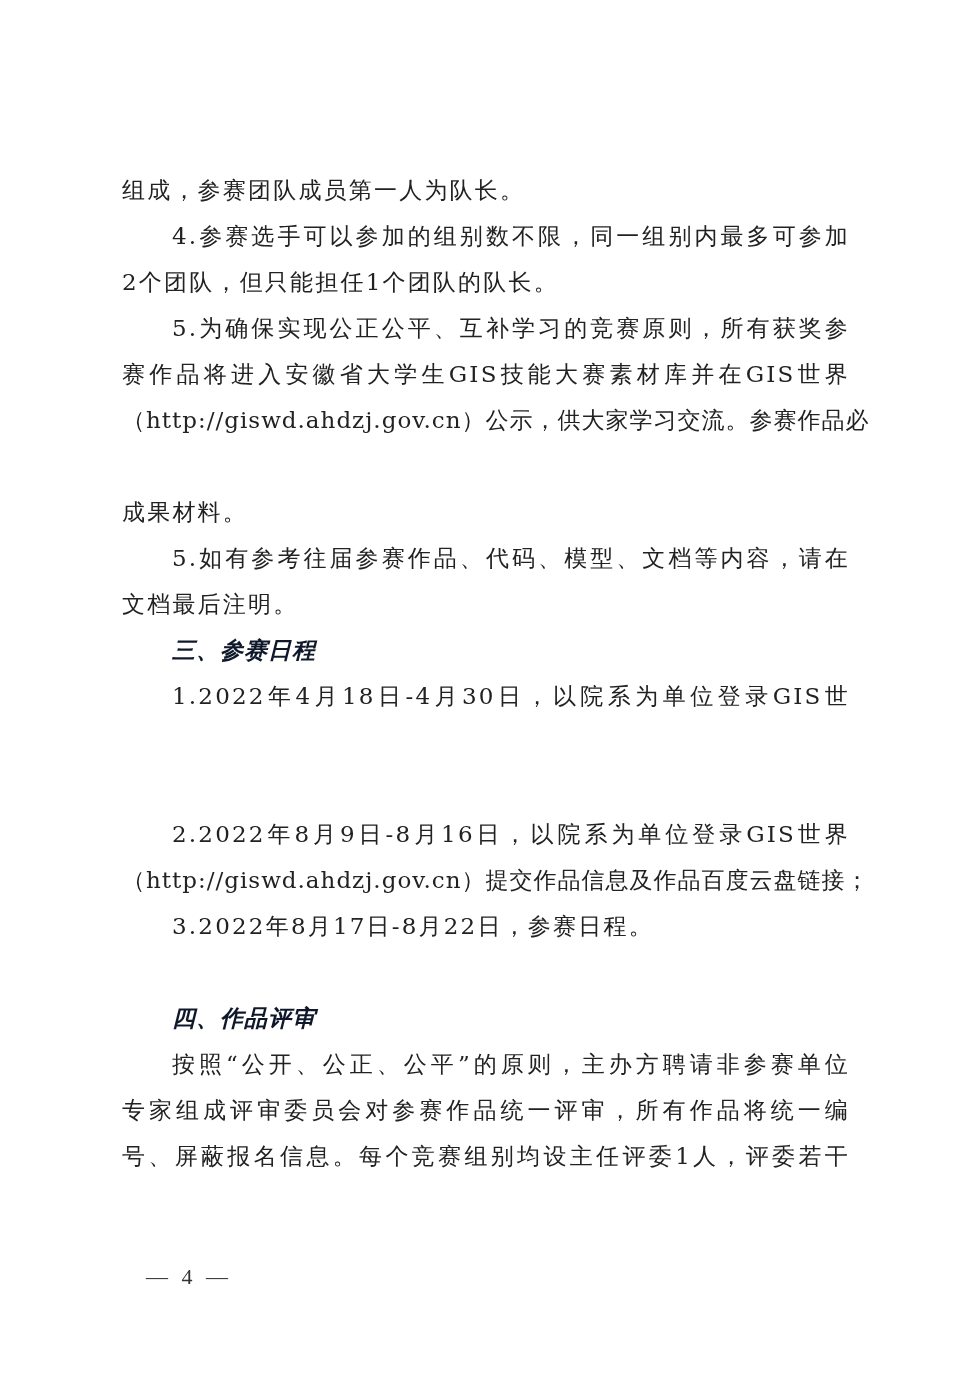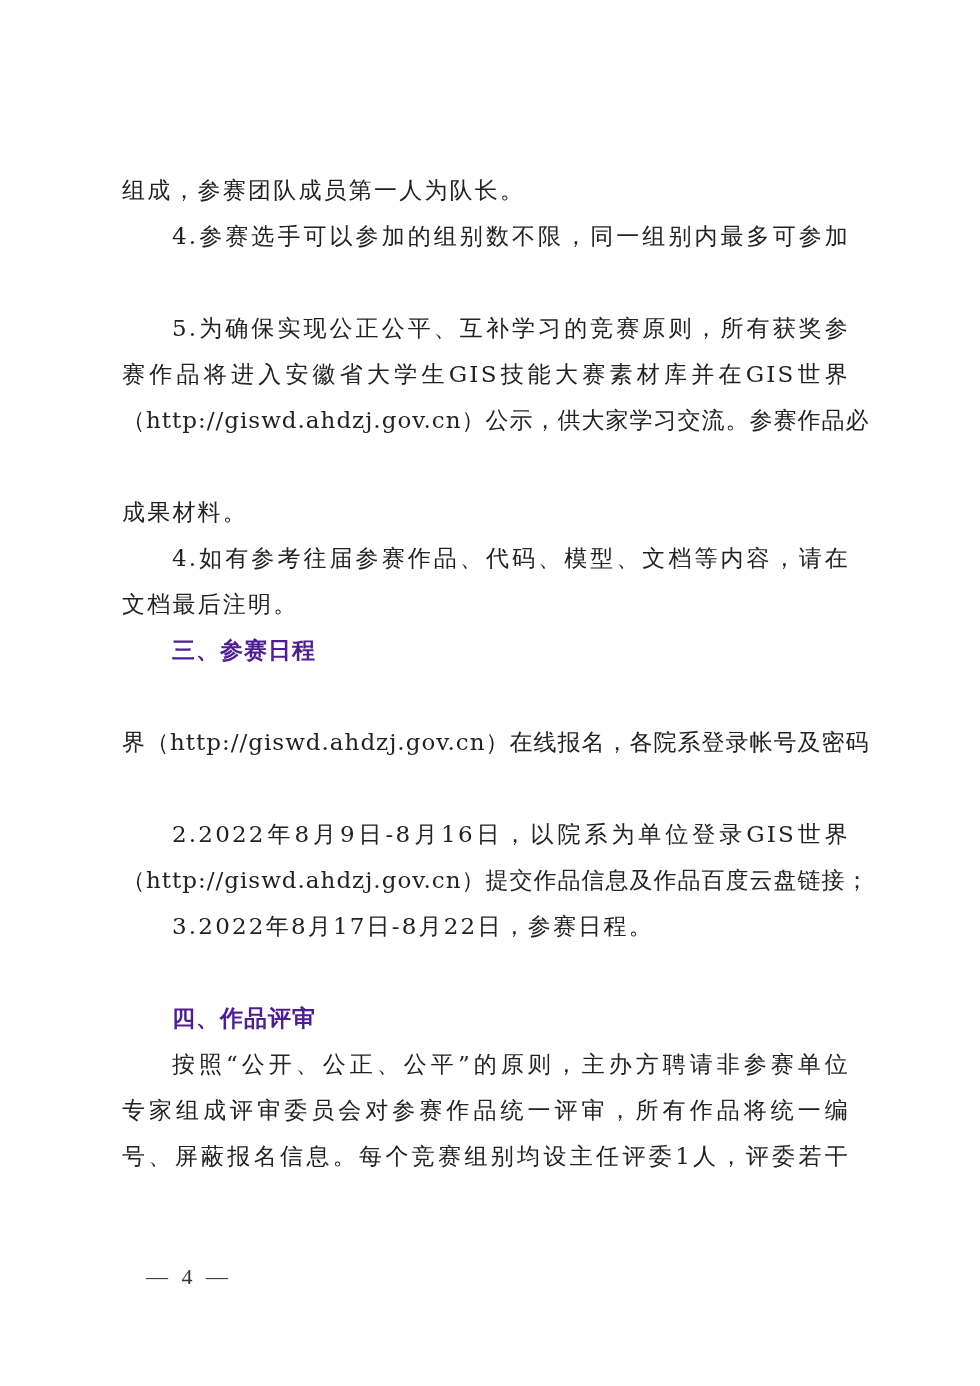--- a/index.html
+++ b/index.html
@@ -37,50 +37,52 @@
     .line.indent { left: 172px; width: 678px; }
     .line.last { text-align-last: left; }
     .heading {
       position: absolute;
       left: 172px;
       font-family: "DejaVu Sans", "Liberation Sans", sans-serif;
       font-weight: bold;
       font-size: 23px;
       line-height: 40px;
       letter-spacing: 1px;
-      color: #4c1d95;
+      color: #0f172a;
+      font-style: italic;
     }
     .page-number {
       position: absolute;
       left: 146px;
       top: 1262px;
       font-family: "Liberation Serif", "DejaVu Serif", serif;
       font-size: 22px;
       line-height: 30px;
       color: #333;
       letter-spacing: 4px;
     }
   </style>
 </head>
 <body>
 
 <div class="page">
 
   <div class="line last" style="top:170px">组成，参赛团队成员第一人为队长。</div>
   <div class="line indent" style="top:216px">4.参赛选手可以参加的组别数不限，同一组别内最多可参加</div>
+  <div class="line last" style="top:262px">2个团队，但只能担任1个团队的队长。</div>
   <div class="line indent" style="top:308px">5.为确保实现公正公平、互补学习的竞赛原则，所有获奖参</div>
   <div class="line url-line" style="top:400px; letter-spacing:1px;">（http://giswd.ahdzj.gov.cn）公示，供大家学习交流。参赛作品必</div>
   <div class="line" style="top:354px">赛作品将进入安徽省大学生GIS技能大赛素材库并在GIS世界</div>
   <div class="line last" style="top:492px">成果材料。</div>
-  <div class="line indent" style="top:538px">4.如有参考往届参赛作品、代码、模型、文档等内容，请在</div>
+  <div class="line indent" style="top:538px">5.如有参考往届参赛作品、代码、模型、文档等内容，请在</div>
   <div class="line last" style="top:584px">文档最后注明。</div>
 
   <div class="heading" style="top:630px">三、参赛日程</div>
 
-  <div class="line" style="top:722px; letter-spacing:1px;">界（http://giswd.ahdzj.gov.cn）在线报名，各院系登录帐号及密码</div>
+  <div class="line indent" style="top:676px">1.2022年4月18日-4月30日，以院系为单位登录GIS世</div>
   <div class="line indent" style="top:814px">2.2022年8月9日-8月16日，以院系为单位登录GIS世界</div>
   <div class="line" style="top:860px; letter-spacing:1px;">（http://giswd.ahdzj.gov.cn）提交作品信息及作品百度云盘链接；</div>
   <div class="line indent last" style="top:906px">3.2022年8月17日-8月22日，参赛日程。</div>
 
   <div class="heading" style="top:998px">四、作品评审</div>
 
   <div class="line indent" style="top:1044px">按照“公开、公正、公平”的原则，主办方聘请非参赛单位</div>
   <div class="line" style="top:1090px">专家组成评审委员会对参赛作品统一评审，所有作品将统一编</div>
   <div class="line" style="top:1136px">号、屏蔽报名信息。每个竞赛组别均设主任评委1人，评委若干</div>
 

